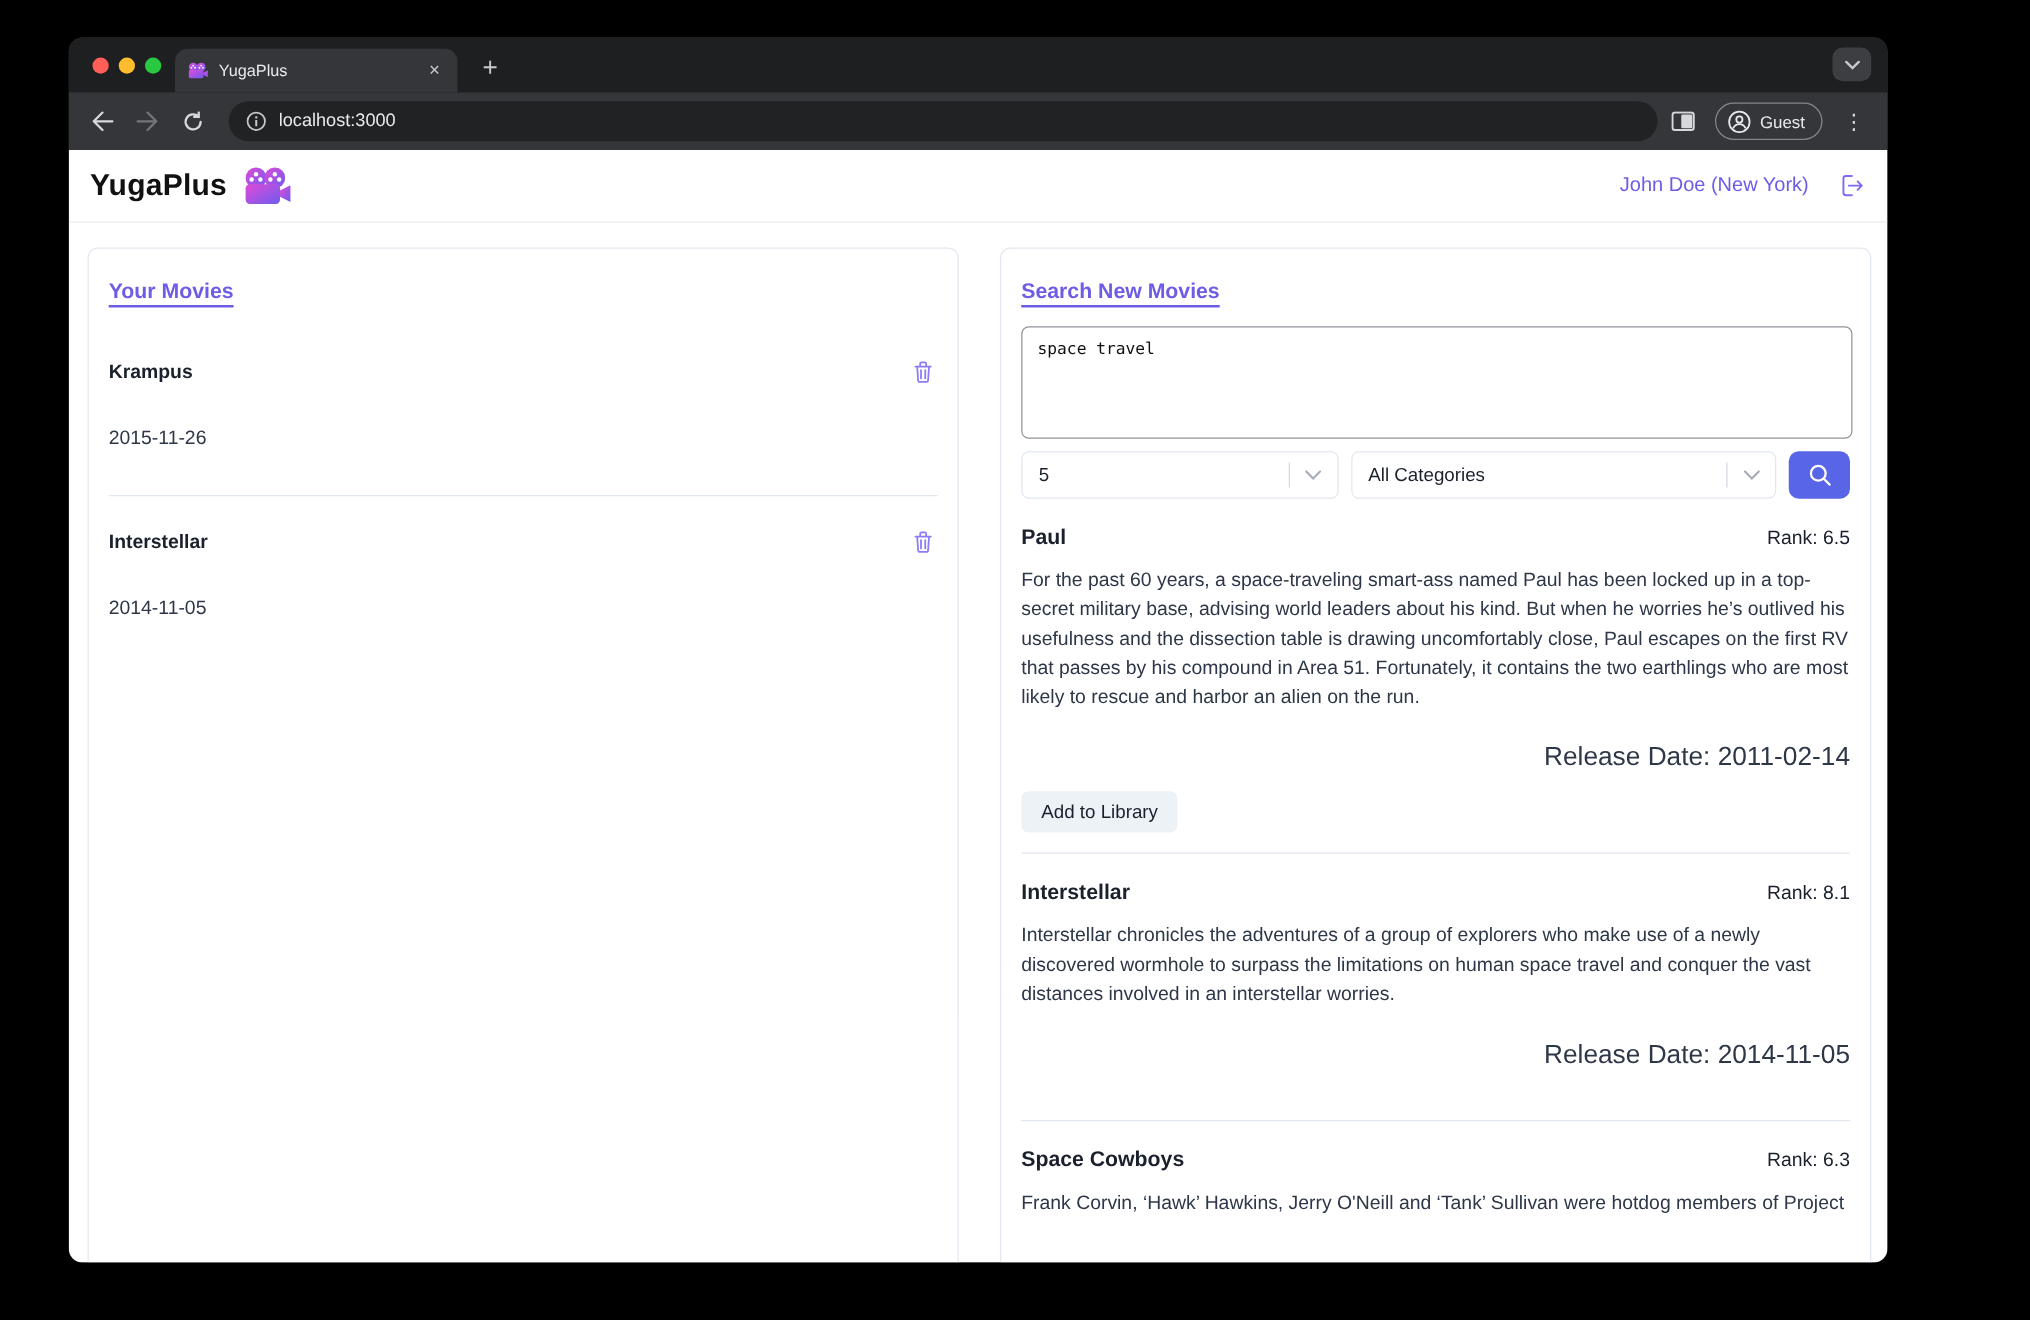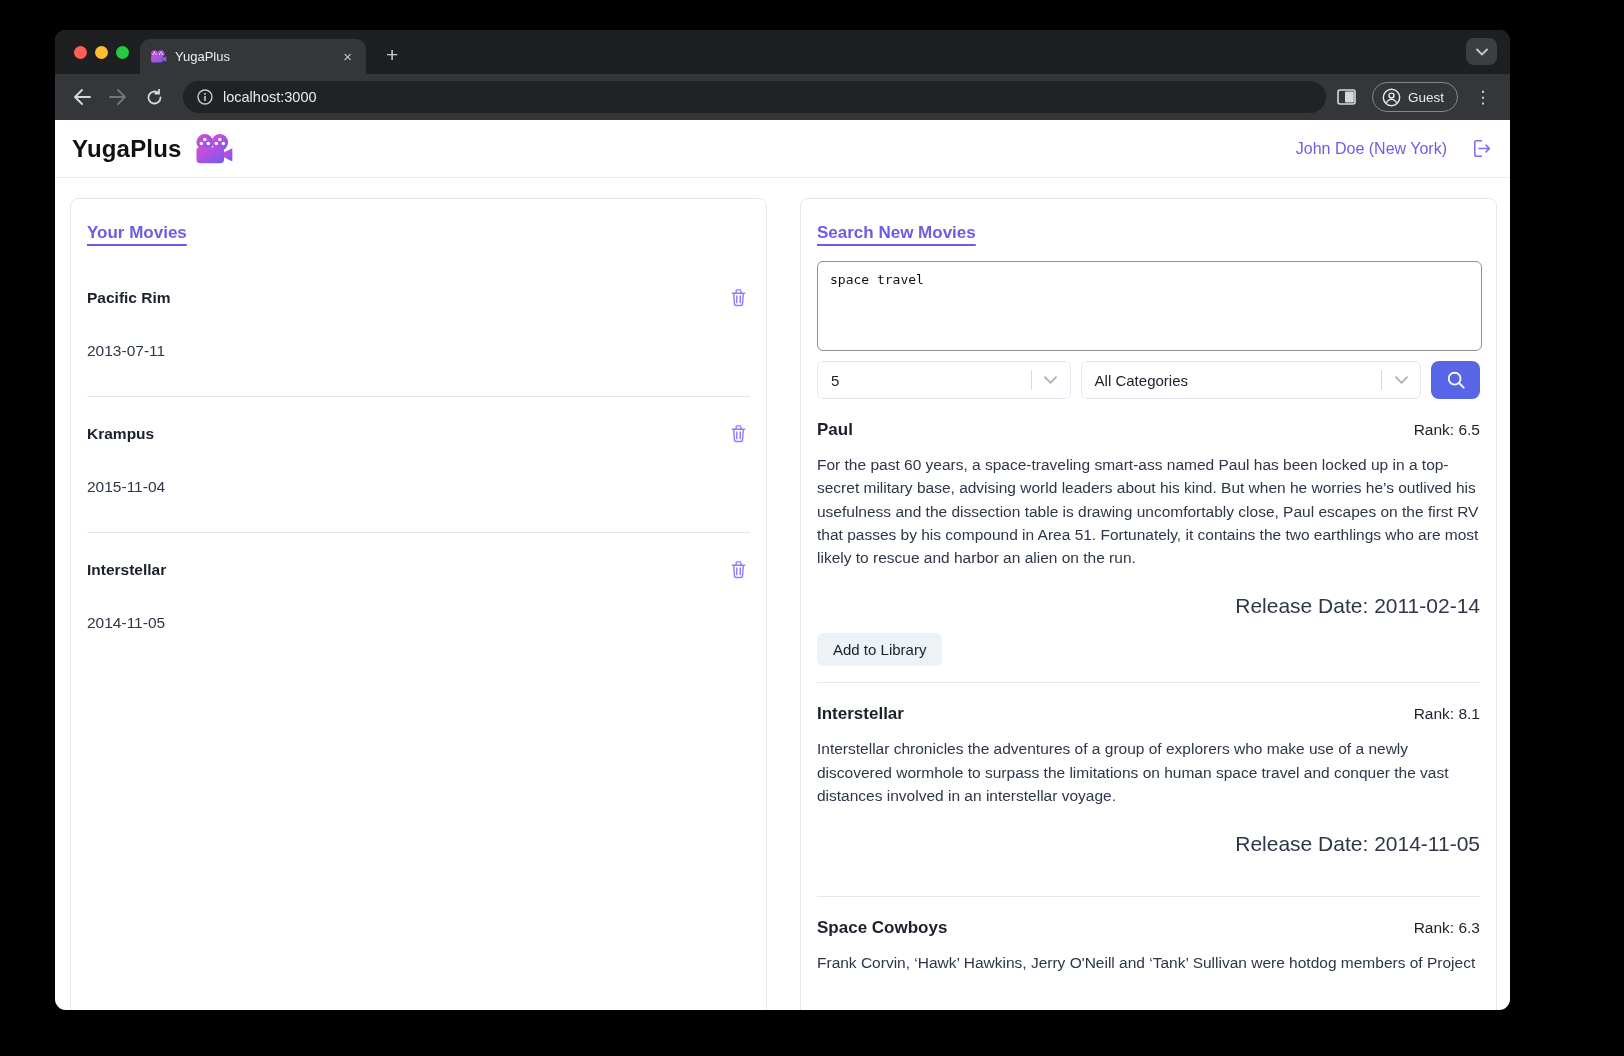--- a/index.html
+++ b/index.html
@@ -207,43 +207,31 @@
         </span>
       </div>
     </header>
 
     <main class="main">
 
       <section class="card">
         <h2>Your Movies</h2>
         <div>
 
-            <div class="movie-item">
-              <div class="movie-head">
-                <span class="movie-title">Pacific Rim</span>
-                <button class="trash-btn">
-                  <svg width="19" height="21" viewBox="0 0 20 22">
-                    <path d="M3.5 6.5 H16.5 M7.5 6 V4.2 Q7.5 3 8.7 3 H11.3 Q12.5 3 12.5 4.2 V6 M5 6.5 L5.8 18 Q5.9 19.5 7.4 19.5 H12.6 Q14.1 19.5 14.2 18 L15 6.5 M8.2 9.5 V16.5 M11.8 9.5 V16.5" stroke="#8b7cf7" stroke-width="1.5" fill="none" stroke-linecap="round"></path>
-                  </svg>
-                </button>
-              </div>
-              <div class="movie-date">2013-07-11</div>
-              <div class="divider"></div>
-            </div>
 
             <div class="movie-item">
               <div class="movie-head">
                 <span class="movie-title">Krampus</span>
                 <button class="trash-btn">
                   <svg width="19" height="21" viewBox="0 0 20 22">
                     <path d="M3.5 6.5 H16.5 M7.5 6 V4.2 Q7.5 3 8.7 3 H11.3 Q12.5 3 12.5 4.2 V6 M5 6.5 L5.8 18 Q5.9 19.5 7.4 19.5 H12.6 Q14.1 19.5 14.2 18 L15 6.5 M8.2 9.5 V16.5 M11.8 9.5 V16.5" stroke="#8b7cf7" stroke-width="1.5" fill="none" stroke-linecap="round"></path>
                   </svg>
                 </button>
               </div>
-              <div class="movie-date">2015-11-04</div>
+              <div class="movie-date">2015-11-26</div>
               <div class="divider"></div>
             </div>
 
             <div class="movie-item">
               <div class="movie-head">
                 <span class="movie-title">Interstellar</span>
                 <button class="trash-btn">
                   <svg width="19" height="21" viewBox="0 0 20 22">
                     <path d="M3.5 6.5 H16.5 M7.5 6 V4.2 Q7.5 3 8.7 3 H11.3 Q12.5 3 12.5 4.2 V6 M5 6.5 L5.8 18 Q5.9 19.5 7.4 19.5 H12.6 Q14.1 19.5 14.2 18 L15 6.5 M8.2 9.5 V16.5 M11.8 9.5 V16.5" stroke="#8b7cf7" stroke-width="1.5" fill="none" stroke-linecap="round"></path>
                   </svg>
@@ -299,21 +287,21 @@
               <p class="result-release">Release Date: 2011-02-14</p>
               <button class="add-btn">Add to Library</button>
               <div class="divider"></div>
             </div>
 
             <div class="result">
               <div class="result-head">
                 <span class="result-title">Interstellar</span>
                 <span class="result-rank">Rank: 8.1</span>
               </div>
-              <p class="result-desc">Interstellar chronicles the adventures of a group of explorers who make use of a newly discovered wormhole to surpass the limitations on human space travel and conquer the vast distances involved in an interstellar voyage.</p>
+              <p class="result-desc">Interstellar chronicles the adventures of a group of explorers who make use of a newly discovered wormhole to surpass the limitations on human space travel and conquer the vast distances involved in an interstellar worries.</p>
               <p class="result-release">Release Date: 2014-11-05</p>
 
               <div class="divider"></div>
             </div>
 
             <div class="result">
               <div class="result-head">
                 <span class="result-title">Space Cowboys</span>
                 <span class="result-rank">Rank: 6.3</span>
               </div>

